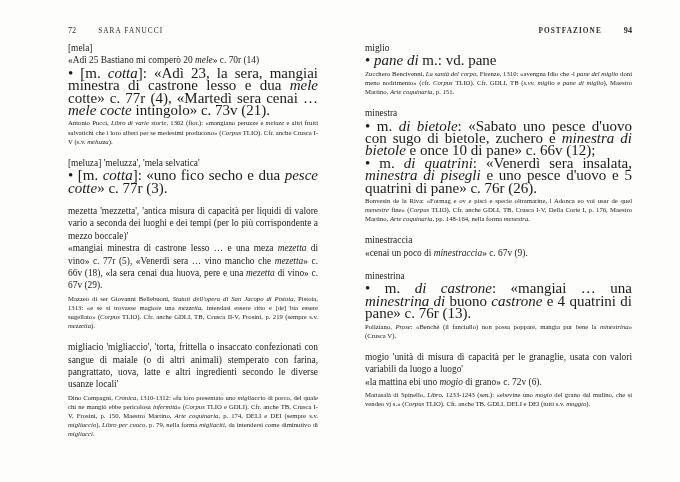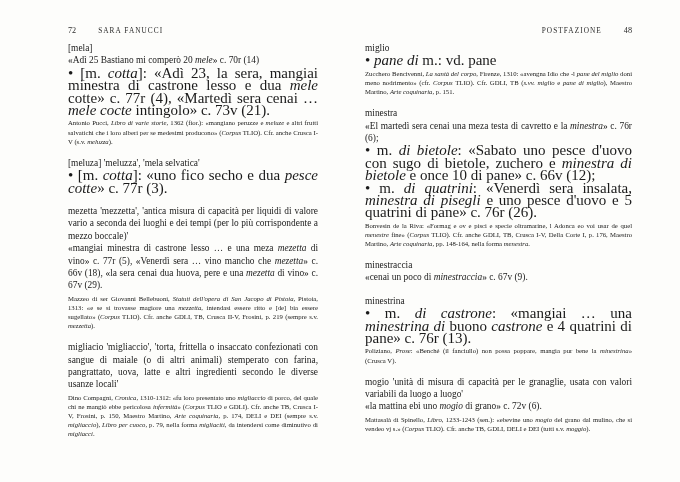--- a/index.html
+++ b/index.html
@@ -40,20 +40,21 @@
     height: 16px;
     font-size: 7.3px;
     letter-spacing: 1.05px;
     color: #2b2b2b;
   }
   .page-left .running-head {
     justify-content: flex-start;
   }
   .page-right .running-head {
     justify-content: flex-end;
+    font-weight: bold;
   }
   .folio {
     font-size: 8.2px;
     letter-spacing: 0;
     color: #2b2b2b;
     font-family: "Liberation Serif", serif;
   }
   .page-left .folio {
     margin-right: 22px;
   }
@@ -137,34 +138,33 @@
         <p class="note">Dino Compagni, <i>Cronica</i>, 1310-1312: «fu loro presentato uno <i>migliaccio</i> di porco, del quale chi ne mangiò ebbe pericolosa <i>infermità</i>» (<i>Corpus</i> TLIO e GDLI). Cfr. anche TB, Crusca I-V, Frosini, p. 150, Maestro Martino, <i>Arte coquinaria</i>, p. 174, DELI e DEI (sempre s.v. <i>migliaccio</i>), <i>Libro per cuoco</i>, p. 79, nella forma <i>migliaciti</i>, da intendersi come diminutivo di <i>migliacci</i>.</p>
       </div>
 
     </div>
   </div>
 
   <div class="page page-right">
 
     <div class="running-head">
       <span class="head-title">POSTFAZIONE</span>
-      <span class="folio">48</span>
+      <span class="folio">94</span>
     </div>
 
     <div class="body-col">
 
       <div class="entry">
         <p class="lemma">miglio</p>
         <p class="sense">• <i>pane di</i> m.: vd. pane</p>
         <p class="note">Zucchero Bencivenni, <i>La santà del corpo</i>, Firenze, 1310: «avengna Idio che -l <i>pane del miglio</i> doni meno nodrimento» (cfr. <i>Corpus</i> TLIO). Cfr. GDLI, TB (<i>s.vv. miglio</i> e <i>pane di miglio</i>), Maestro Martino, <i>Arte coquinaria</i>, p. 151.</p>
       </div>
 
       <div class="entry">
         <p class="lemma">minestra</p>
-        <p class="quote">«El martedì sera cenai una meza testa di cavretto e la <i>minestra</i>» c. 76r (6);</p>
         <p class="sense">• m. <i>di bietole</i>: «Sabato uno pesce d'uovo con sugo di bietole, zuchero e <i>minestra di bietole</i> e once 10 di pane» c. 66v (12);</p>
         <p class="sense">• m. <i>di quatrini</i>: «Venerdì sera insalata, <i>minestra di pisegli</i> e uno pesce d'uovo e 5 quatrini di pane» c. 76r (26).</p>
         <p class="note">Bonvesin de la Riva: «Formag e ov e pisci e specie oltramarine, l Adonca eo voi usar de quel <i>menestre</i> fine» (<i>Corpus</i> TLIO). Cfr. anche GDLI, TB, Crusca I-V, Della Corte I, p. 176, Maestro Martino, <i>Arte coquinaria</i>, pp. 148-164, nella forma <i>menestra</i>.</p>
       </div>
 
       <div class="entry">
         <p class="lemma">minestraccia</p>
         <p class="quote">«cenai un poco di <i>minestraccia</i>» c. 67v (9).</p>
       </div>
 

